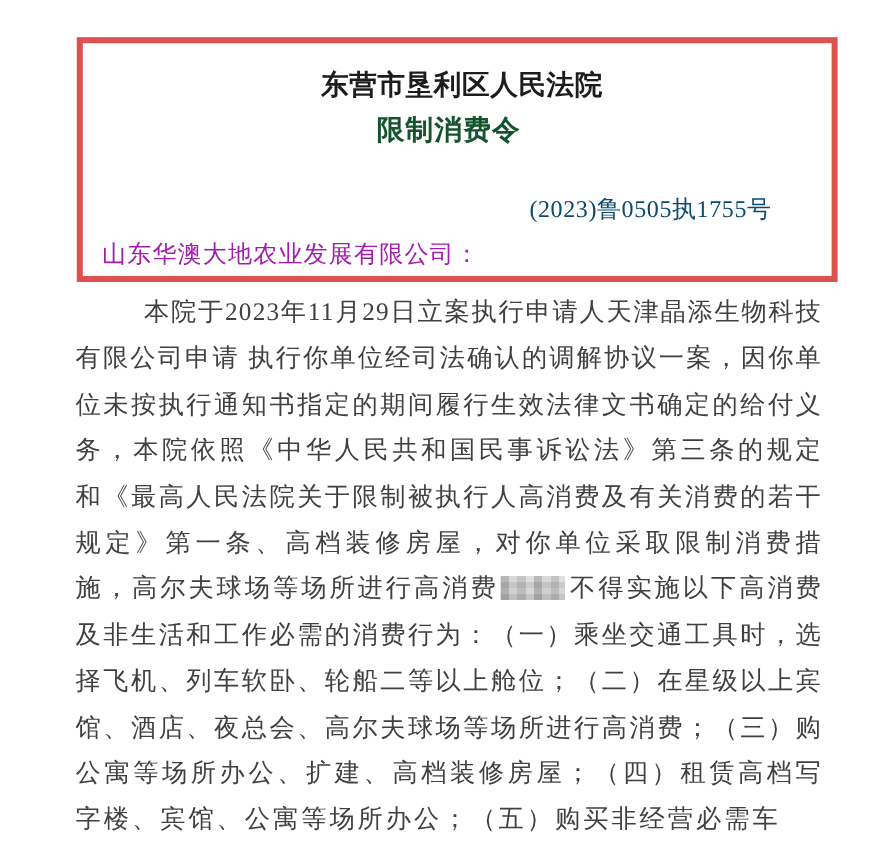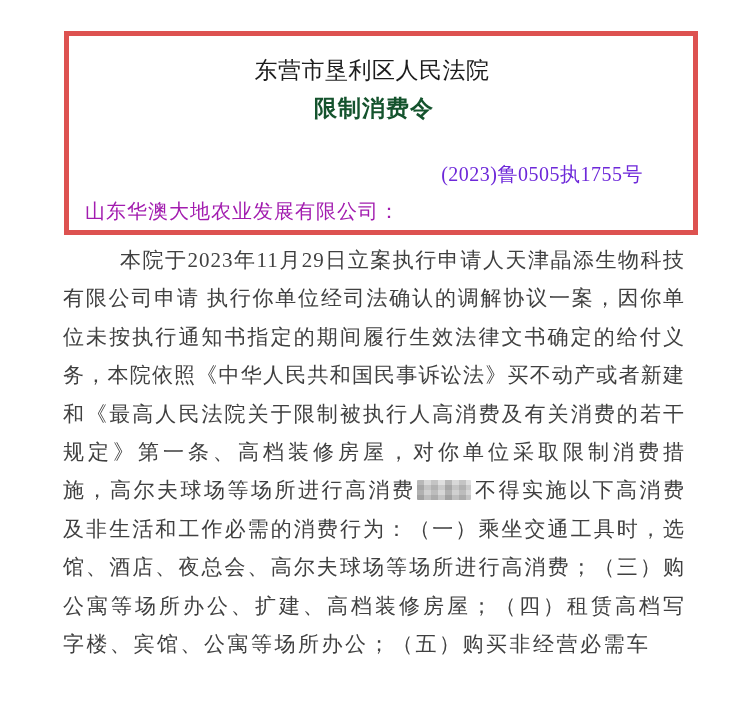--- a/index.html
+++ b/index.html
@@ -17,39 +17,39 @@
   }
   .header-box {
     position: absolute;
     left: 64px; top: 31px;
     width: 634px; height: 204px;
     border: 5px solid #dd5250;
     background: #ffffff;
   }
   .court-name {
     position: absolute;
-    left: 61px; top: 55px; width: 622px;
+    left: 74px; top: 55px; width: 622px;
     text-align: center;
-    font-size: 23px; font-weight: normal;
+    font-size: 23px; font-weight: bold;
     color: #1c1c1c;
     letter-spacing: 0.5px;
   }
   .doc-title {
     position: absolute;
     left: 63px; top: 93px; width: 622px;
     text-align: center;
     font-size: 23px; font-weight: bold;
     color: #14532d;
     letter-spacing: 1px;
   }
   .case-number {
     position: absolute;
     right: 101px; top: 161px;
     font-size: 20px;
-    color: #6d28d9;
+    color: #0c4a6e;
     letter-spacing: 0.5px;
   }
   .addressee {
     position: absolute;
     left: 85px; top: 198px;
     font-size: 20px;
     color: #a21caf;
     letter-spacing: 1px;
   }
   .body-text {
@@ -103,23 +103,24 @@
   <div class="doc-title">限制消费令</div>
 
   <div class="case-number">(2023)鲁0505执1755号</div>
 
   <div class="addressee">山东华澳大地农业发展有限公司：</div>
 
   <div class="body-text">
     <div class="line first">本院于2023年11月29日立案执行申请人天津晶添生物科技</div>
     <div class="line">有限公司申请 执行你单位经司法确认的调解协议一案，因你单</div>
     <div class="line">位未按执行通知书指定的期间履行生效法律文书确定的给付义</div>
-    <div class="line">务，本院依照《中华人民共和国民事诉讼法》买不动产或者新建</div>
+    <div class="line">务，本院依照《中华人民共和国民事诉讼法》第三条的规定</div>
     <div class="line">和《最高人民法院关于限制被执行人高消费及有关消费的若干</div>
     <div class="line">规定》第一条、高档装修房屋，对你单位采取限制消费措</div>
     <div class="line"><span>施，高尔夫球场等场所进行高消费</span><span class="redacted"></span><span>不得实施以下高消费</span></div>
     <div class="line">及非生活和工作必需的消费行为：（一）乘坐交通工具时，选</div>
+    <div class="line">择飞机、列车软卧、轮船二等以上舱位；（二）在星级以上宾</div>
     <div class="line">馆、酒店、夜总会、高尔夫球场等场所进行高消费；（三）购</div>
     <div class="line">公寓等场所办公、扩建、高档装修房屋；（四）租赁高档写</div>
     <div class="line last">字楼、宾馆、公寓等场所办公；（五）购买非经营必需车</div>
   </div>
 
 </div>
 
 </body></html>

